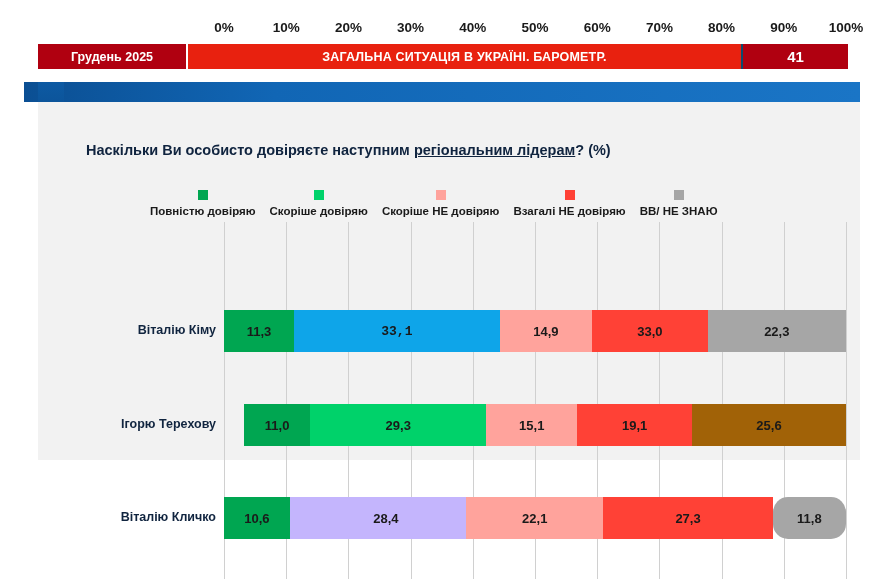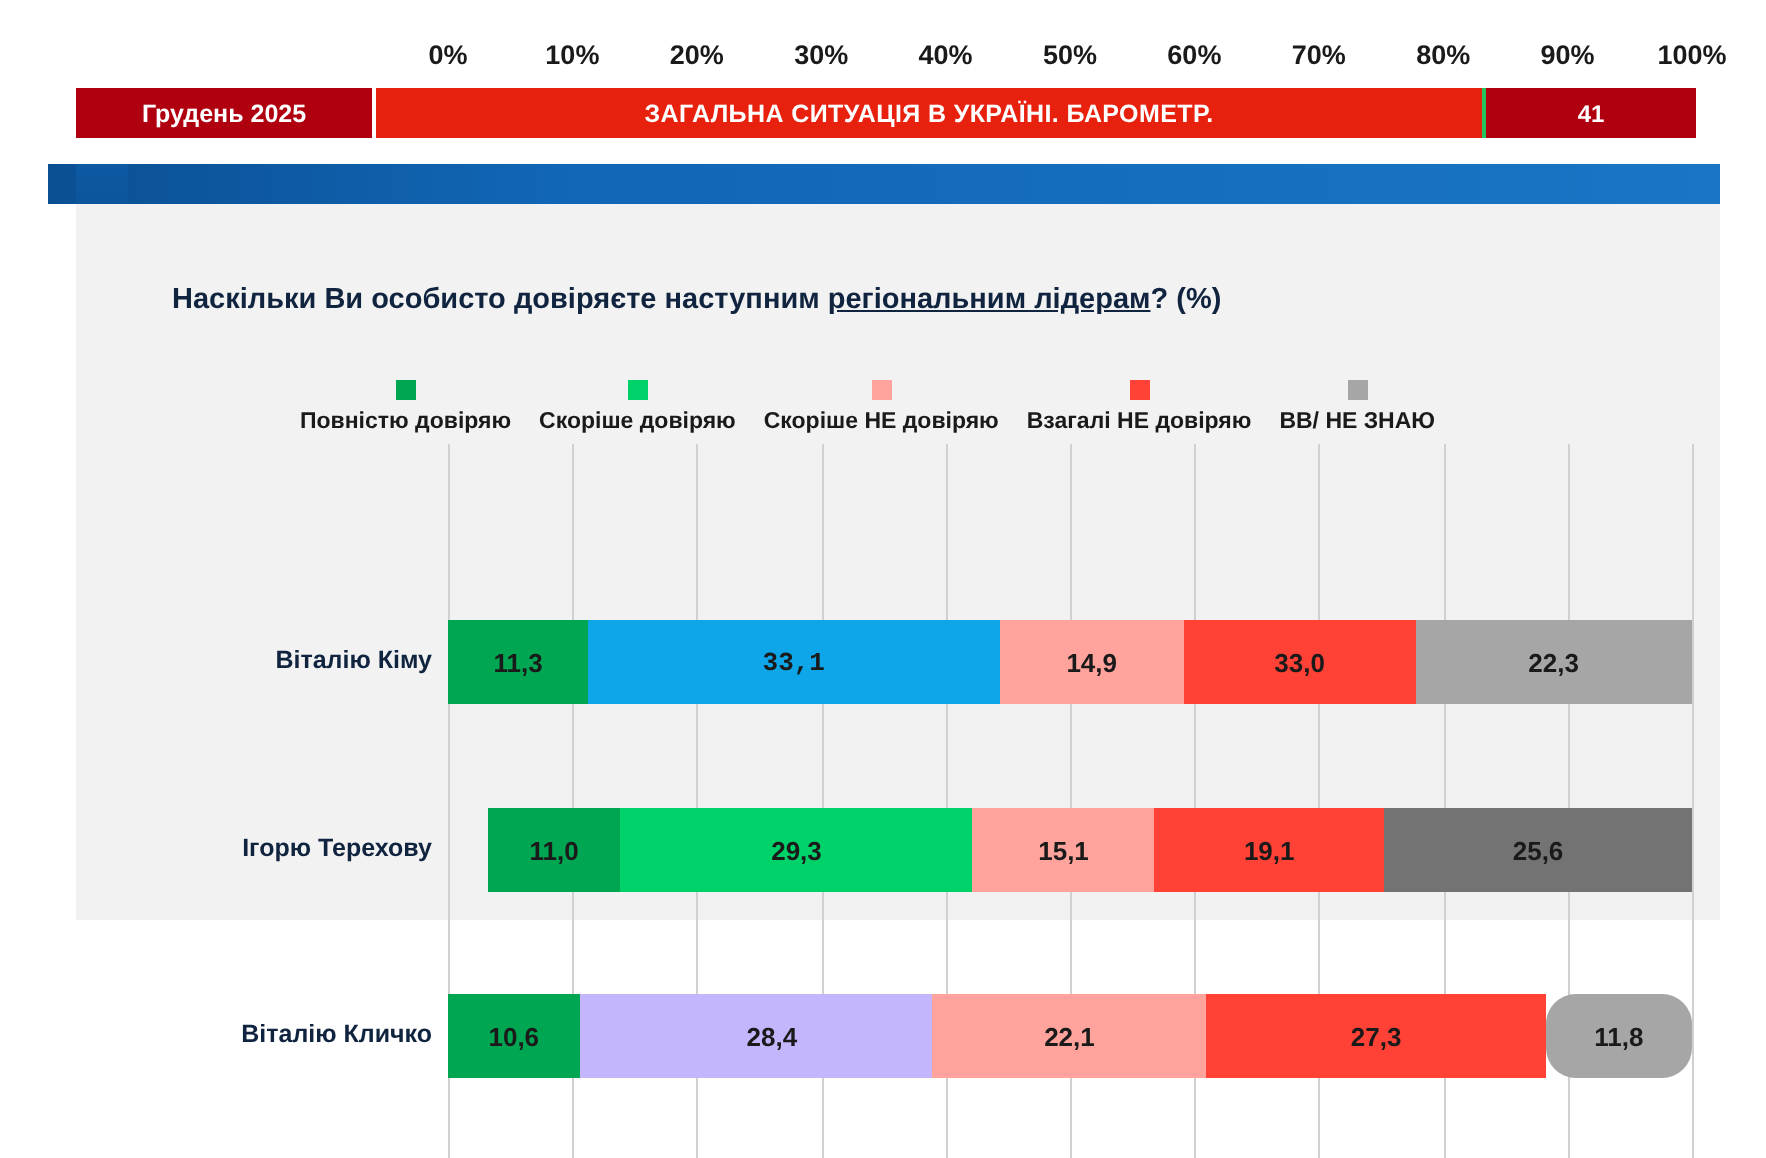--- a/index.html
+++ b/index.html
@@ -57,28 +57,28 @@
     display: flex; align-items: center; justify-content: center;
     border-right: 2px solid #ffffff;
   }
   .tb-main {
     flex: 1;
     background: #e8210f;
     color: #ffffff;
     font-size: 12.5px;
     font-weight: bold;
     display: flex; align-items: center; justify-content: center;
-    border-right: 2px solid #22c55e;
+    border-right: 2px solid #0c4a6e;
     letter-spacing: .2px;
   }
   .tb-num {
     width: 105px;
     background: #b00010;
     color: #ffffff;
-    font-size: 12px;
+    font-size: 15px;
     font-weight: bold;
     display: flex; align-items: center; justify-content: center;
   }
 
   
   .slide {
     position: absolute;
     left: 24px; top: 74px;
     width: 836px; height: 505px;
     background: #ffffff;
@@ -250,21 +250,21 @@
           <div class="seg" style="background: rgb(255, 163, 156); width: 14.9%;">14,9</div>
           <div class="seg" style="background: rgb(255, 65, 54); width: 18.6%;">33,0</div>
           <div class="seg" style="background: rgb(166, 166, 166); width: 22.3%;">22,3</div>
         </div>
         <div class="cat-label" style="left: 8px; top: 195px;">Ігорю Терехову</div>
         <div class="bar-row" style="top: 182px; padding-left: 20px;">
           <div class="seg" style="background: rgb(0, 166, 81); width: 11%;">11,0</div>
           <div class="seg" style="background: rgb(0, 210, 106); width: 29.3%;">29,3</div>
           <div class="seg" style="background: rgb(255, 163, 156); width: 15.1%;">15,1</div>
           <div class="seg" style="background: rgb(255, 65, 54); width: 19.1%;">19,1</div>
-          <div class="seg" style="background: #737373; width: 25.6%;">25,6</div>
+          <div class="seg" style="background: #a16207; width: 25.6%;">25,6</div>
         </div>
         <div class="cat-label" style="left: 8px; top: 288px;">Віталію Кличко</div>
         <div class="bar-row" style="top: 275px;">
           <div class="seg" style="background: rgb(0, 166, 81); width: 10.6%;">10,6</div>
           <div class="seg" style="background: #c4b5fd; width: 28.4%; padding-left: 16px;">28,4</div>
           <div class="seg" style="background: rgb(255, 163, 156); width: 22.1%;">22,1</div>
           <div class="seg" style="background: rgb(255, 65, 54); width: 27.3%;">27,3</div>
           <div class="seg" style="background: rgb(166, 166, 166); width: 11.8%; border-radius: 15px;">11,8</div>
         </div>
       </div>

